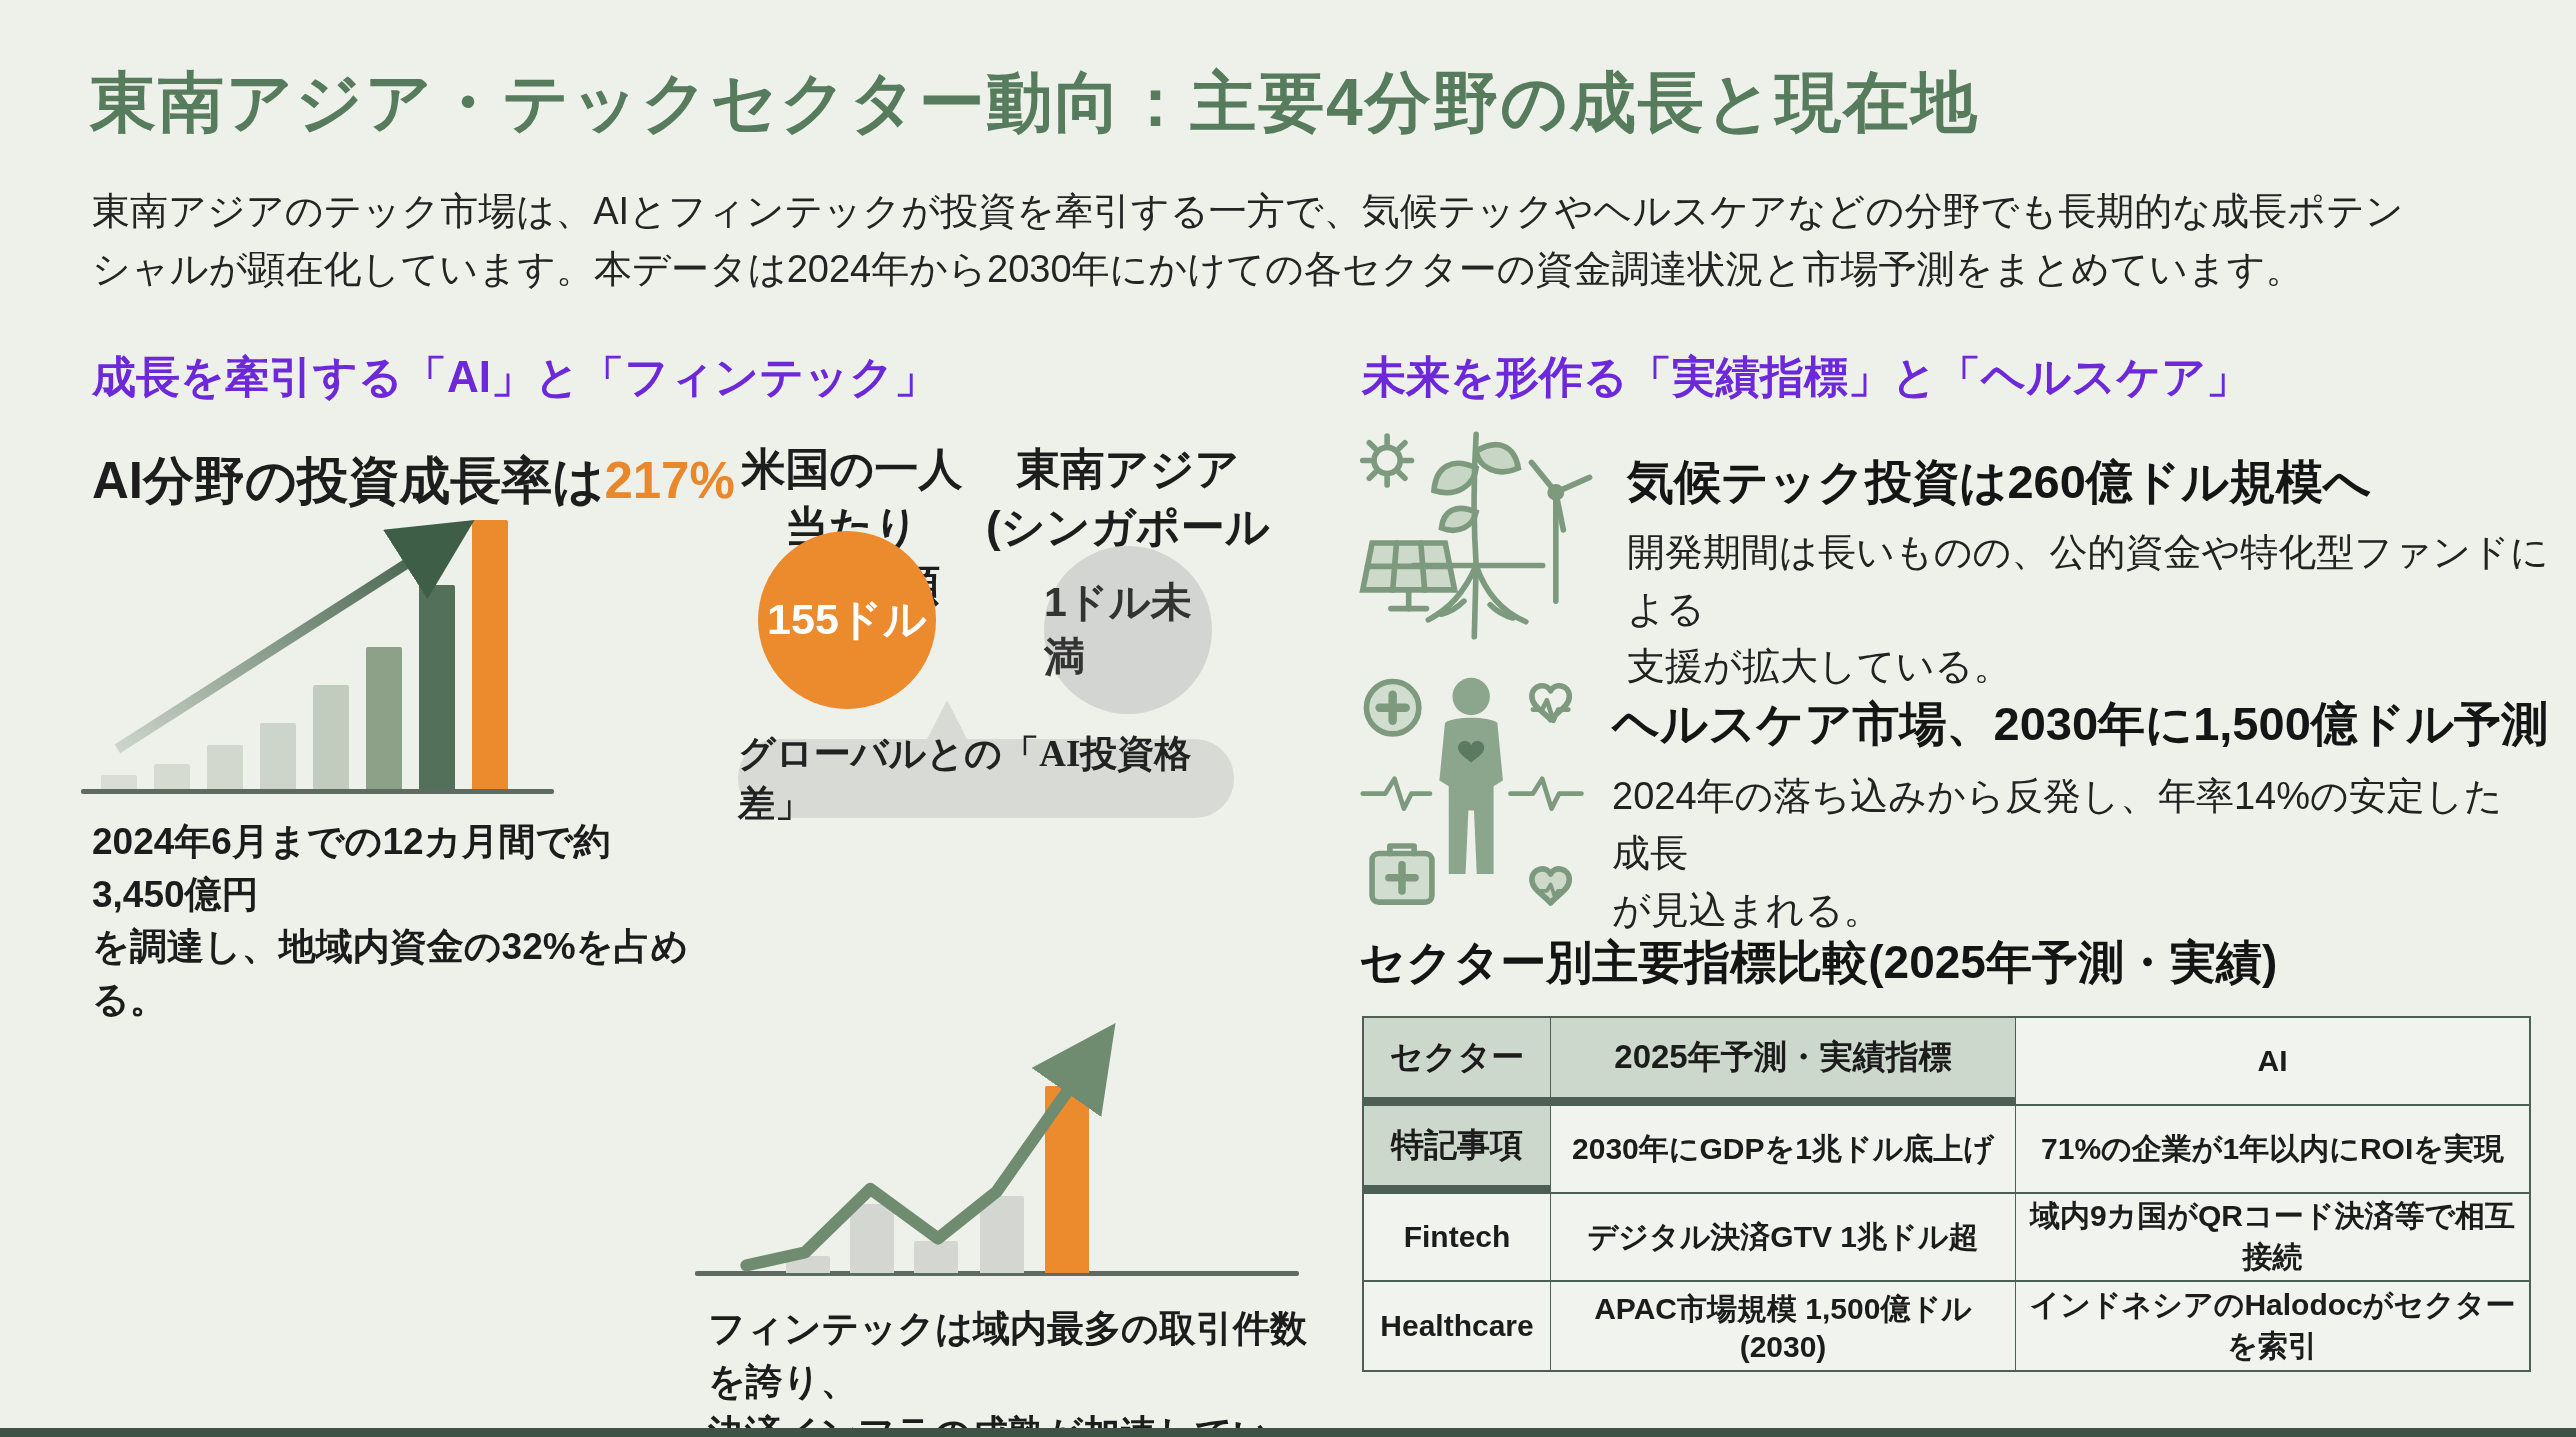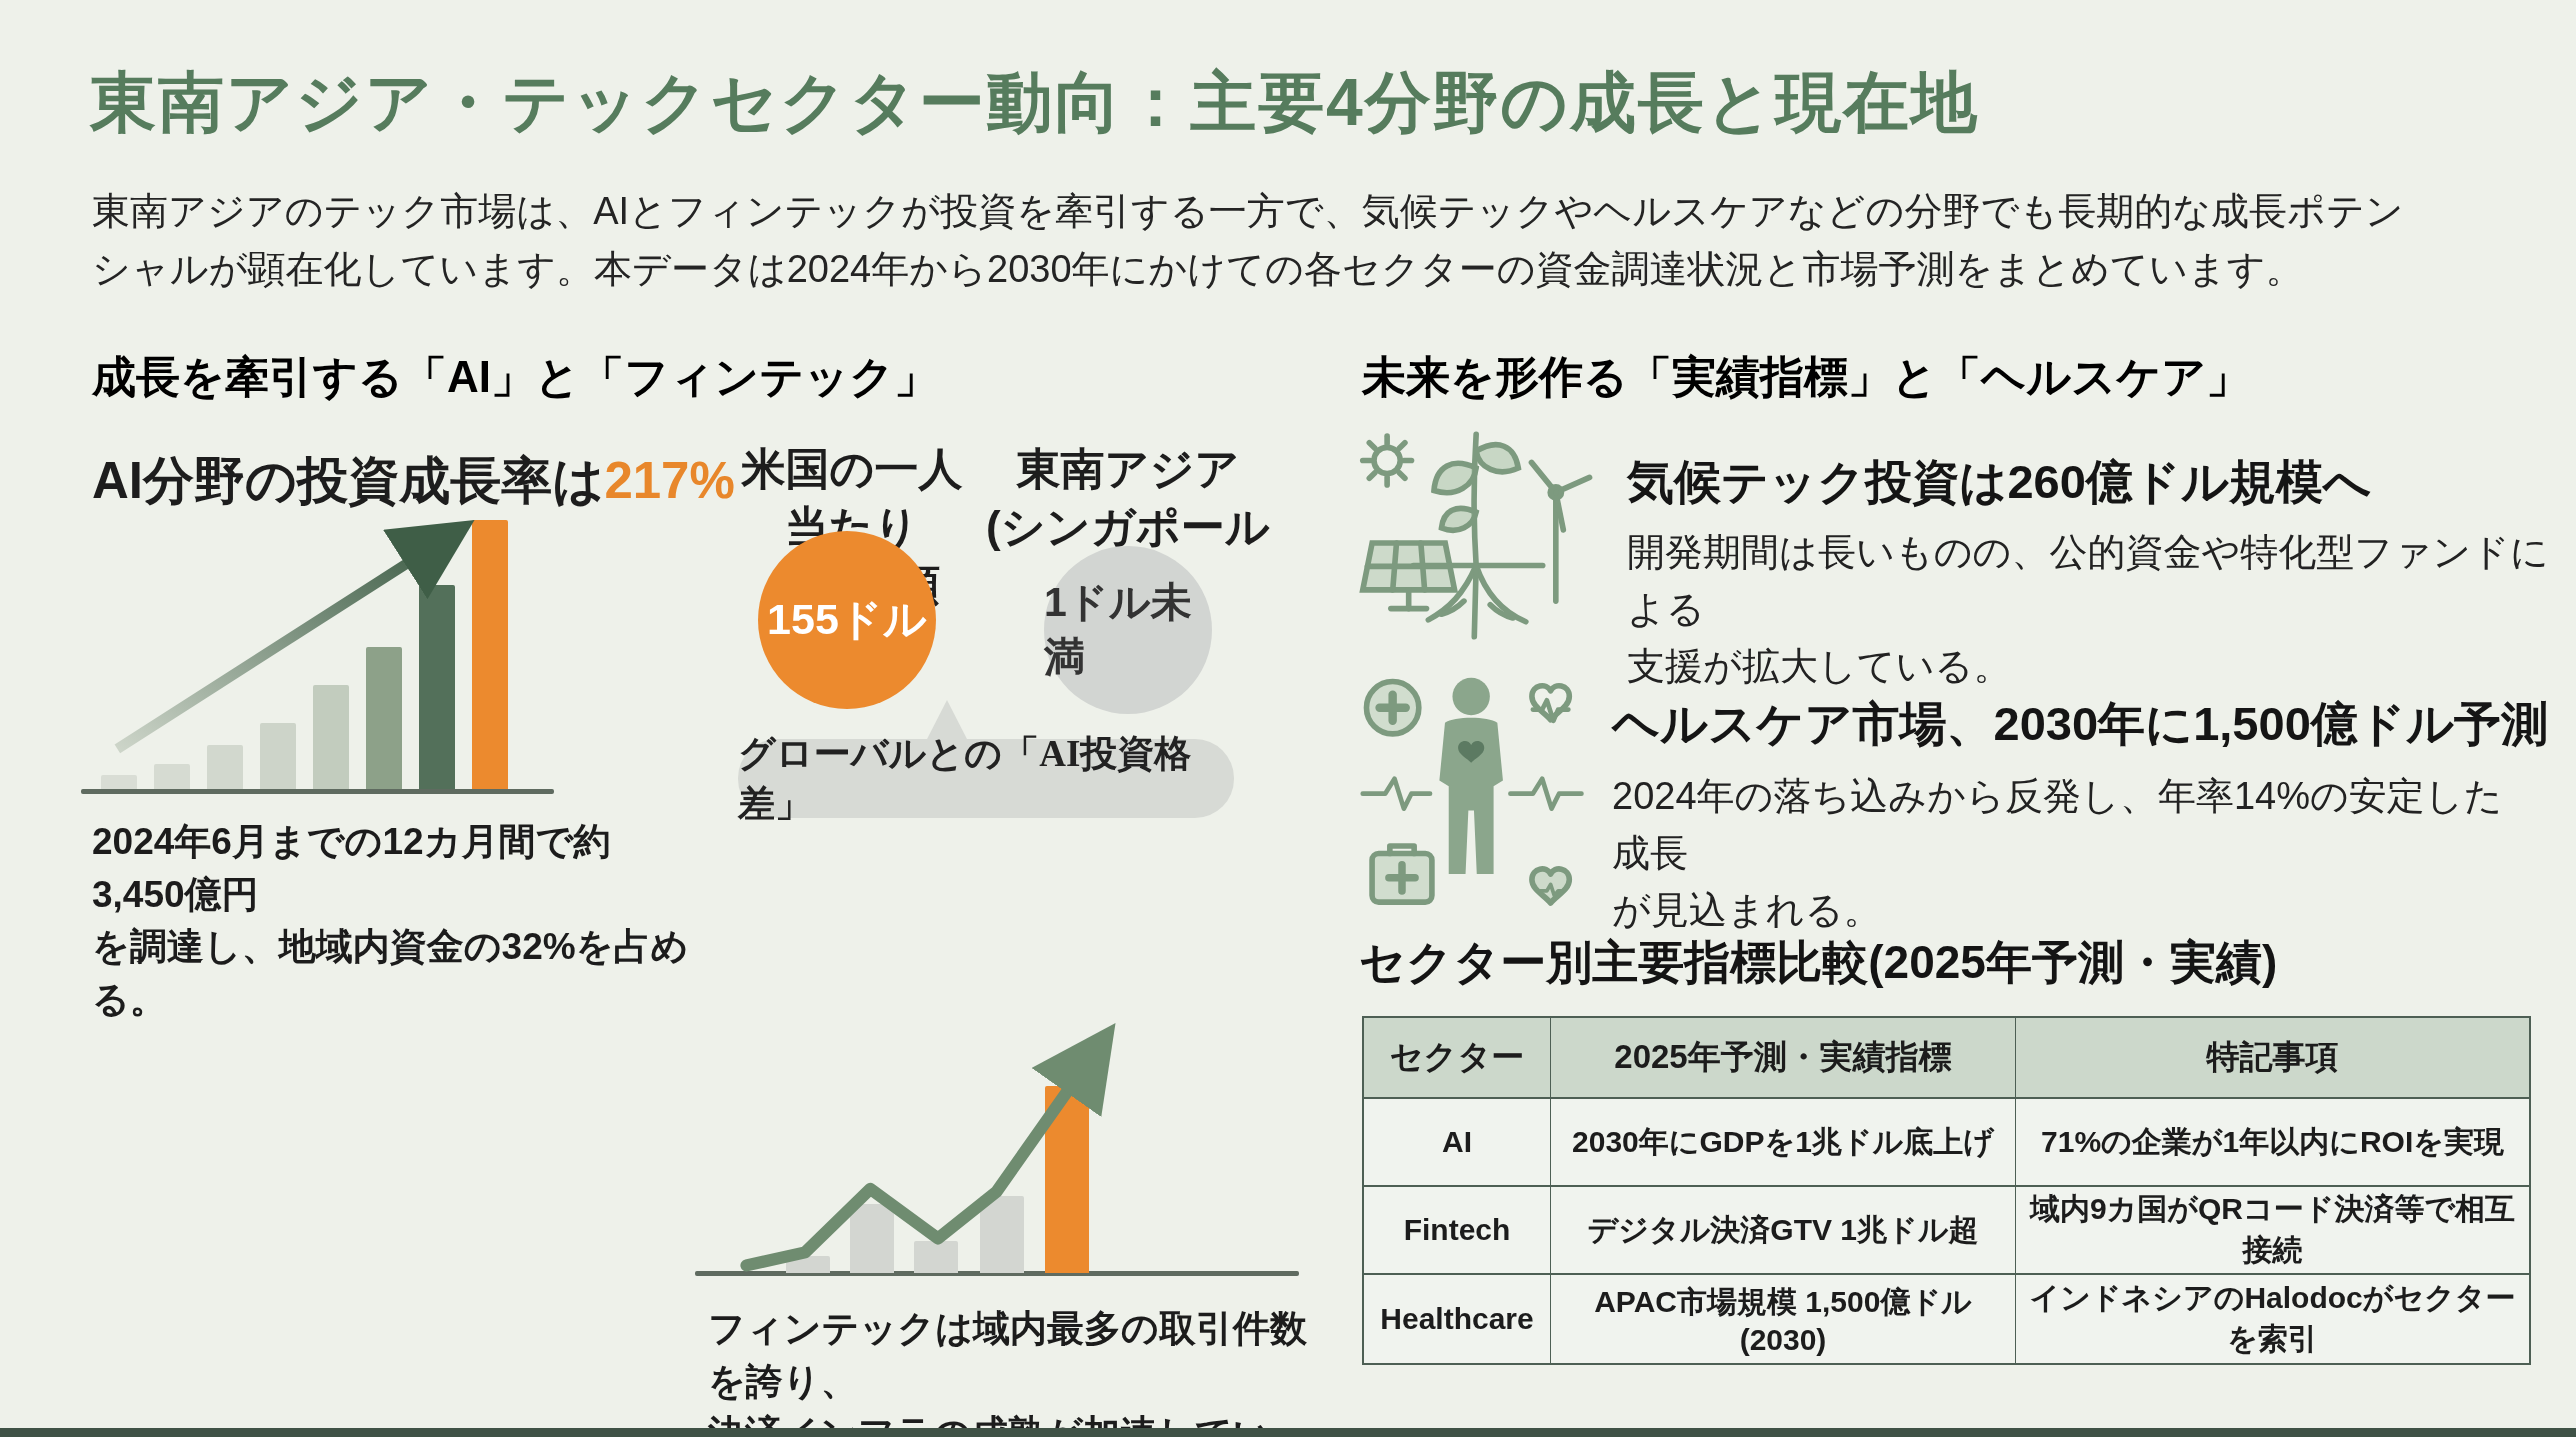--- a/index.html
+++ b/index.html
@@ -3,21 +3,21 @@
 <meta charset="utf-8">
 <style>
   html,body{margin:0;padding:0;}
   body{font-family:"Liberation Sans","DejaVu Sans",sans-serif;}
   #stage{position:relative;width:2576px;height:1438px;background:#eef1ea;overflow:hidden;}
   .abs{position:absolute;}
   .pre{white-space:pre-line;}
   
   .page-title{left:90px;top:58px;font-size:66px;font-weight:800;color:#567c5d;letter-spacing:1.9px;}
   .page-subtitle{left:92px;top:183px;width:2415px;font-size:38px;line-height:1.52;color:#242424;font-weight:500;}
-  .section-heading{font-size:44px;font-weight:800;color:#000000;}
+  .section-heading{font-size:44px;font-weight:800;color:#6d28d9;}
   .left-heading{left:92px;top:348px;}
   .right-heading{left:1362px;top:348px;}
   .ai-title{left:92px;top:447px;font-size:51px;font-weight:800;color:#1d1d1d;}
   .hl{color:#e8872b;}
   .caption{font-size:37px;font-weight:600;color:#1c1c1c;line-height:1.42;}
   .ai-caption{left:92px;top:816px;width:599px;}
   .fintech-caption{left:708px;top:1303px;width:618px;}
   
   .ai-chart{left:92px;top:518px;width:449px;height:273px;}
   .ai-bars{position:absolute;left:9.4px;bottom:0;display:flex;align-items:flex-end;gap:17px;height:273px;}
@@ -221,22 +221,22 @@
     </g>
   </svg>
   <div class="abs block-heading health-heading">ヘルスケア市場、2030年に1,500億ドル予測</div>
   <div class="abs block-body health-body pre">2024年の落ち込みから反発し、年率14%の安定した成長
 が見込まれる。</div>
 
   <div class="abs table-heading">セクター別主要指標比較(2025年予測・実績)</div>
   <div class="abs sector-table" id="sector-table">
       <div class="cell th">セクター</div>
       <div class="cell th">2025年予測・実績指標</div>
+      <div class="cell td">AI</div>
       <div class="cell th">特記事項</div>
-      <div class="cell td">AI</div>
       <div class="cell td">2030年にGDPを1兆ドル底上げ</div>
       <div class="cell td">71%の企業が1年以内にROIを実現</div>
       <div class="cell td">Fintech</div>
       <div class="cell td">デジタル決済GTV 1兆ドル超</div>
       <div class="cell td">域内9カ国がQRコード決済等で相互接続</div>
       <div class="cell td last-row">Healthcare</div>
       <div class="cell td last-row">APAC市場規模 1,500億ドル(2030)</div>
       <div class="cell td last-row">インドネシアのHalodocがセクターを索引</div>
     </div>
 

